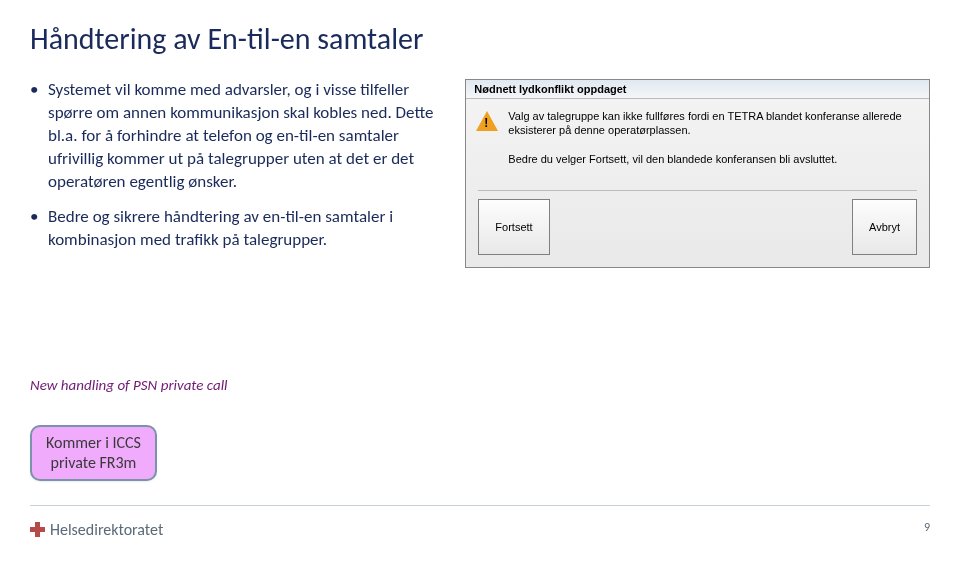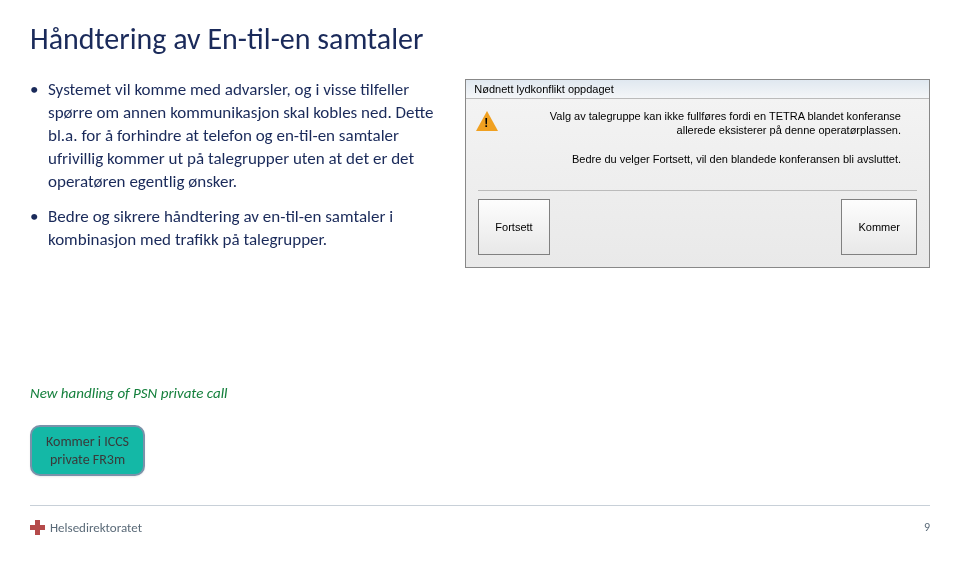--- a/index.html
+++ b/index.html
@@ -15,24 +15,24 @@
   .dialog {
     border: 1px solid #888;
     background: linear-gradient(#f4f4f4, #e9e9e9);
     font-family: Tahoma, Arial, sans-serif;
     font-size: 11px;
   }
   .dialog-title {
     background: linear-gradient(#e0e8f0, #f4f6f8);
     border-bottom: 1px solid #bbb;
     padding: 3px 8px;
-    font-weight: normal;
+    font-weight: bold;
     color: #000;
   }
-  .dialog-body { display: flex; padding: 10px 28px 6px 10px; text-align: right; }
+  .dialog-body { display: flex; padding: 10px 12px 6px 10px; }
   .dialog-icon {
     width: 0; height: 0;
     border-left: 11px solid transparent;
     border-right: 11px solid transparent;
     border-bottom: 20px solid #f0a020;
     position: relative;
     margin-right: 10px;
     margin-top: 2px;
     flex: 0 0 auto;
   }
@@ -49,45 +49,45 @@
   .dialog-rule { border: none; border-top: 1px solid #bbb; margin: 4px 12px 0 12px; }
   .dialog-btns { display: flex; justify-content: space-between; padding: 8px 12px 12px 12px; }
   .dlg-btn {
     border: 1px solid #808080;
     background: linear-gradient(#fdfdfd,#e8e8e8);
     padding: 21px 16px;
     font-size: 11px;
     font-family: Tahoma, Arial, sans-serif;
     cursor: pointer;
   }
-  .note { position: absolute; left: 30px; top: 384px; font-style: italic; font-size: 15px; color: #15803d; }
+  .note { position: absolute; left: 30px; top: 376px; font-style: italic; font-size: 15px; color: #701a75; }
   .tag {
     position: absolute;
     left: 30px; top: 425px;
     border: 2px solid #7a92aa;
     border-radius: 10px;
     padding: 6px 14px;
-    font-size: 14px;
+    font-size: 16px;
     color: #3a3a3a;
     text-align: center;
     line-height: 1.25;
-    background: #14b8a6;
+    background: #f0abfc;
     box-shadow: 0 1px 2px rgba(0,0,0,0.08);
   }
   .footer-line {
     position: absolute;
     left: 30px; right: 30px; top: 505px;
     border-top: 1px solid #c8d0d8;
   }
   .logo {
     position: absolute;
     left: 30px; top: 520px;
     display: flex; align-items: center;
     color: #5a6a78;
-    font-size: 13px;
+    font-size: 16px;
     gap: 5px;
   }
   .logo-mark {
     width: 15px; height: 15px;
     position: relative;
   }
   .logo-mark::before, .logo-mark::after {
     content: ""; position: absolute; background: #b54a4a;
   }
   .logo-mark::before { left: 5px; top: 0; width: 5px; height: 15px; }
@@ -119,21 +119,21 @@
         <div class="dialog-body">
           <div class="dialog-icon"></div>
           <div class="dialog-text">
             <p>Valg av talegruppe kan ikke fullføres fordi en TETRA blandet konferanse allerede eksisterer på denne operatørplassen.</p>
             <p>Bedre du velger Fortsett, vil den blandede konferansen bli avsluttet.</p>
           </div>
         </div>
         <hr class="dialog-rule">
         <div class="dialog-btns">
           <button class="dlg-btn">Fortsett</button>
-          <button class="dlg-btn">Kommer</button>
+          <button class="dlg-btn">Avbryt</button>
         </div>
       </div>
     </div>
   </div>
 
   <div class="note">New handling of PSN private call</div>
 
   <div class="tag">
     <div>Kommer i ICCS</div>
     <div>private FR3m</div>

